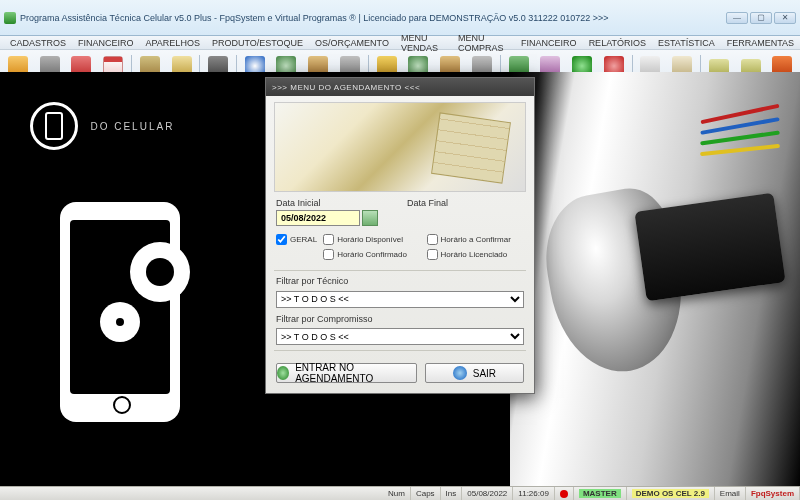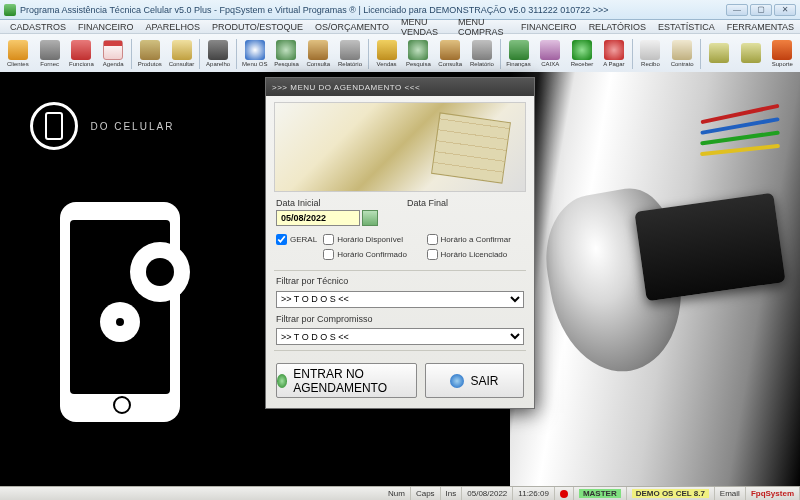--- a/index.html
+++ b/index.html
@@ -1,18 +1,18 @@
 <!DOCTYPE html>
 <html><head>
 <meta charset="utf-8">
 <style>
 * { box-sizing: border-box; margin: 0; padding: 0; font-family: Tahoma, Arial, sans-serif; }
 body { width: 800px; height: 500px; overflow: hidden; background: #000; position: relative; }
 
-.titlebar { height: 20px; background: linear-gradient(#eaf4fb,#d7e9f7); display: flex; align-items: center; padding: 0 4px; font-size: 9px; color: #2a4a6a; border-bottom: 1px solid #9cb8cf; }
+.titlebar { height: 36px; background: linear-gradient(#eaf4fb,#d7e9f7); display: flex; align-items: center; padding: 0 4px; font-size: 9px; color: #2a4a6a; border-bottom: 1px solid #9cb8cf; }
 .titlebar .icon { width: 12px; height: 12px; background: linear-gradient(#7ac97a,#2a8a2a); border-radius: 2px; margin-right: 4px; }
 .titlebar .wincontrols { margin-left: auto; display: flex; gap: 2px; }
 .titlebar .wincontrols span { width: 22px; height: 12px; background: linear-gradient(#e8f1fa,#c5d9ed); border: 1px solid #9cb8cf; border-radius: 2px; display: flex; align-items: center; justify-content: center; font-size: 8px; color: #456; }
 
 .menubar { height: 14px; background: linear-gradient(#f2f6fa,#e0e8f0); display: flex; font-size: 9px; color: #333; padding-left: 4px; border-bottom: 1px solid #c5d0da; align-items: center; }
 .menubar span { padding: 0 6px; cursor: default; }
 
 .toolbar { height: 40px; background: linear-gradient(#f5f8fb,#e3ebf3); border-bottom: 1px solid #b8c5d2; display: flex; align-items: center; padding: 0 2px; overflow: hidden; }
 .tbtn { display: flex; flex-direction: column; align-items: center; justify-content: center; width: 36px; height: 36px; margin: 0 1px; cursor: pointer; border-radius: 2px; }
 .tbtn .ic { width: 20px; height: 20px; border-radius: 3px; margin-bottom: 1px; }
@@ -77,21 +77,21 @@
 .dialog .dateinput .cal { width: 16px; height: 16px; background: linear-gradient(#b8e0b8,#70b070); border: 1px solid #5a905a; margin-left: 2px; }
 .dialog .checks { display: grid; grid-template-columns: 1fr 1fr 1fr; gap: 4px 6px; padding: 6px 10px 8px; font-size: 8px; color: #333; }
 .dialog .checks.two { grid-template-columns: auto 1fr 1fr; }
 .dialog .chk { display: flex; align-items: center; gap: 3px; }
 .dialog .chk input { width: 11px; height: 11px; }
 .dialog hr { border: none; border-top: 1px solid #c8c8c0; margin: 2px 8px; }
 .dialog .selrow { padding: 3px 10px; }
 .dialog .selrow .sl { font-size: 9px; color: #333; margin-bottom: 2px; }
 .dialog select { width: 100%; height: 17px; font-size: 9px; background: #fff; border: 1px solid #888; }
 .dialog .btns { display: flex; gap: 8px; padding: 10px 10px 10px; }
-.dialog .btn { flex: 1; height: 35px; background: linear-gradient(#fdfdfd,#e4e4e4); border: 1px solid #8a8a8a; border-radius: 2px; display: flex; align-items: center; justify-content: center; gap: 6px; font-size: 12px; cursor: pointer; }
+.dialog .btn { flex: 1; height: 20px; background: linear-gradient(#fdfdfd,#e4e4e4); border: 1px solid #8a8a8a; border-radius: 2px; display: flex; align-items: center; justify-content: center; gap: 6px; font-size: 10px; cursor: pointer; }
 .dialog .btn .bic { width: 14px; height: 14px; border-radius: 50%; }
 .dialog .btn.enter .bic { background: radial-gradient(#a0e0a0,#208020); }
 .dialog .btn.exit { flex: 0.7; }
 .dialog .btn.exit .bic { background: radial-gradient(#a0d0f0,#1060c0); }
 
 .statusbar { position: absolute; bottom: 0; left: 0; right: 0; height: 14px; background: linear-gradient(#f0f0ee,#d8d8d4); border-top: 1px solid #b0b0a8; display: flex; align-items: center; font-size: 8px; color: #333; }
 .statusbar .cell { padding: 0 5px; border-right: 1px solid #c0c0b8; height: 100%; display: flex; align-items: center; }
 .statusbar .gap { flex: 1; }
 .statusbar .green { background: #80e080; font-weight: bold; padding: 0 4px; }
 .statusbar .yellow { background: #f0f080; font-weight: bold; padding: 0 4px; }
@@ -324,17 +324,17 @@
   <div class="cell">Ins</div>
   <div class="cell">05/08/2022</div>
   <div class="cell">11:26:09</div>
   <div class="cell">
       <span style="width:8px;height:8px;background:#d00;border-radius:50%;display:inline-block"></span>
     </div>
   <div class="cell">
       <span class="green">MASTER</span>
     </div>
   <div class="cell">
-      <span class="yellow">DEMO OS CEL 8.7</span>
+      <span class="yellow">DEMO OS CEL 2.9</span>
     </div>
   <div class="cell">Email</div>
   <div class="cell red">FpqSystem</div>
 </div>
 
 </body></html>

